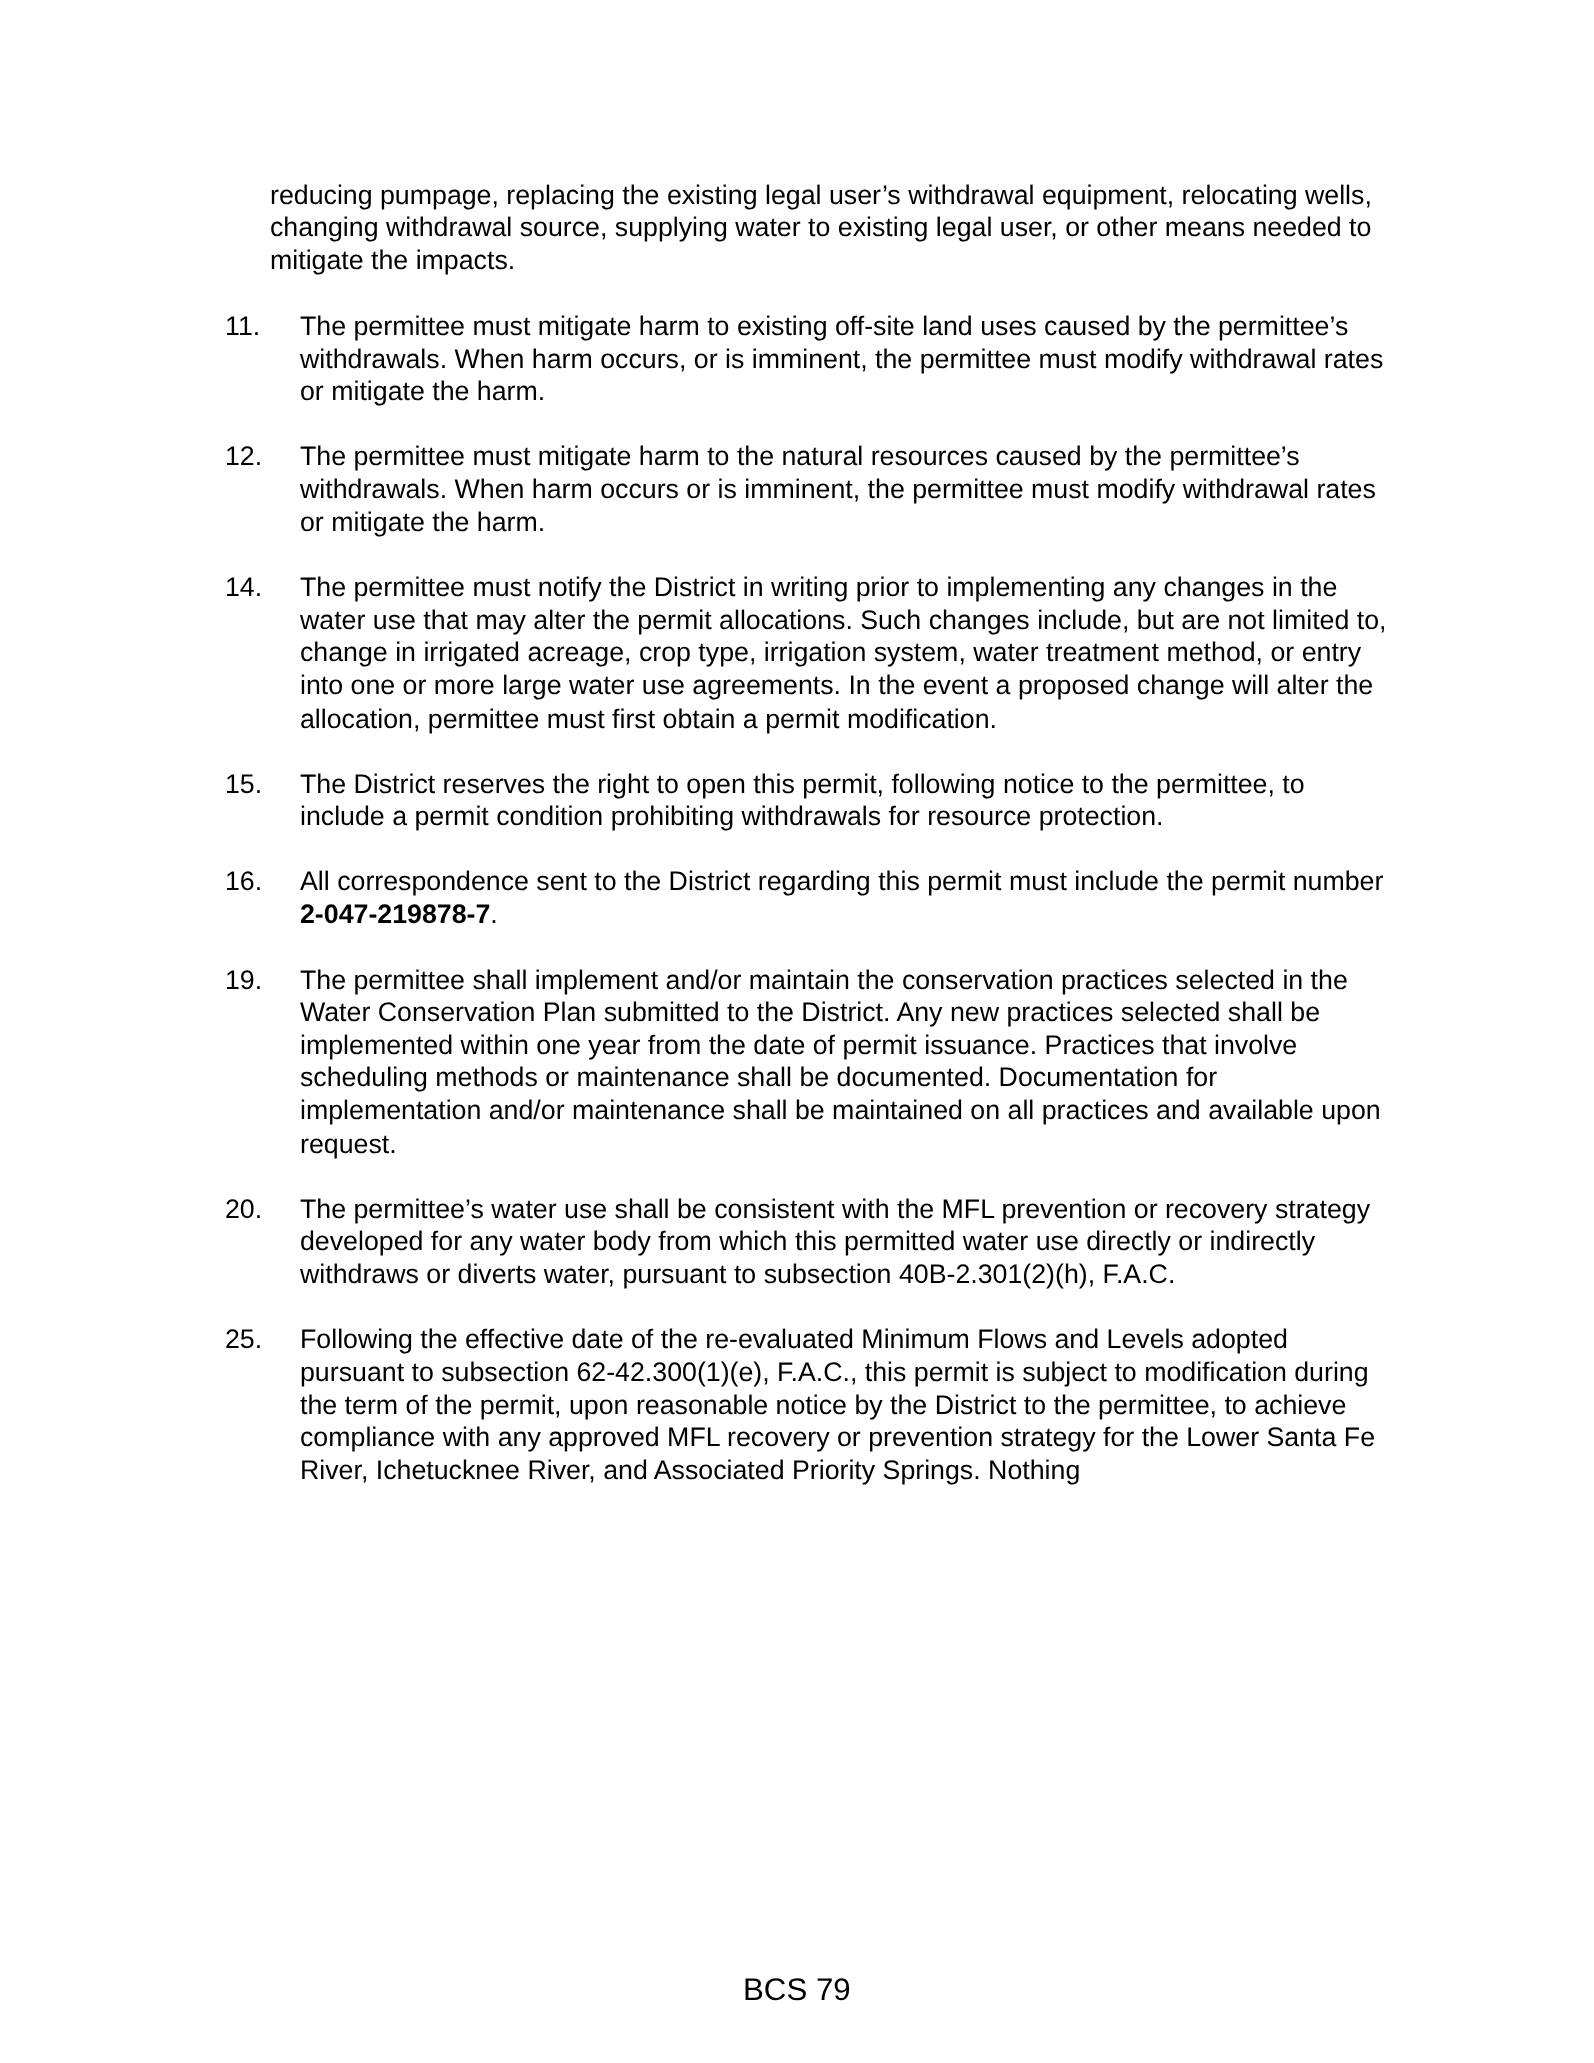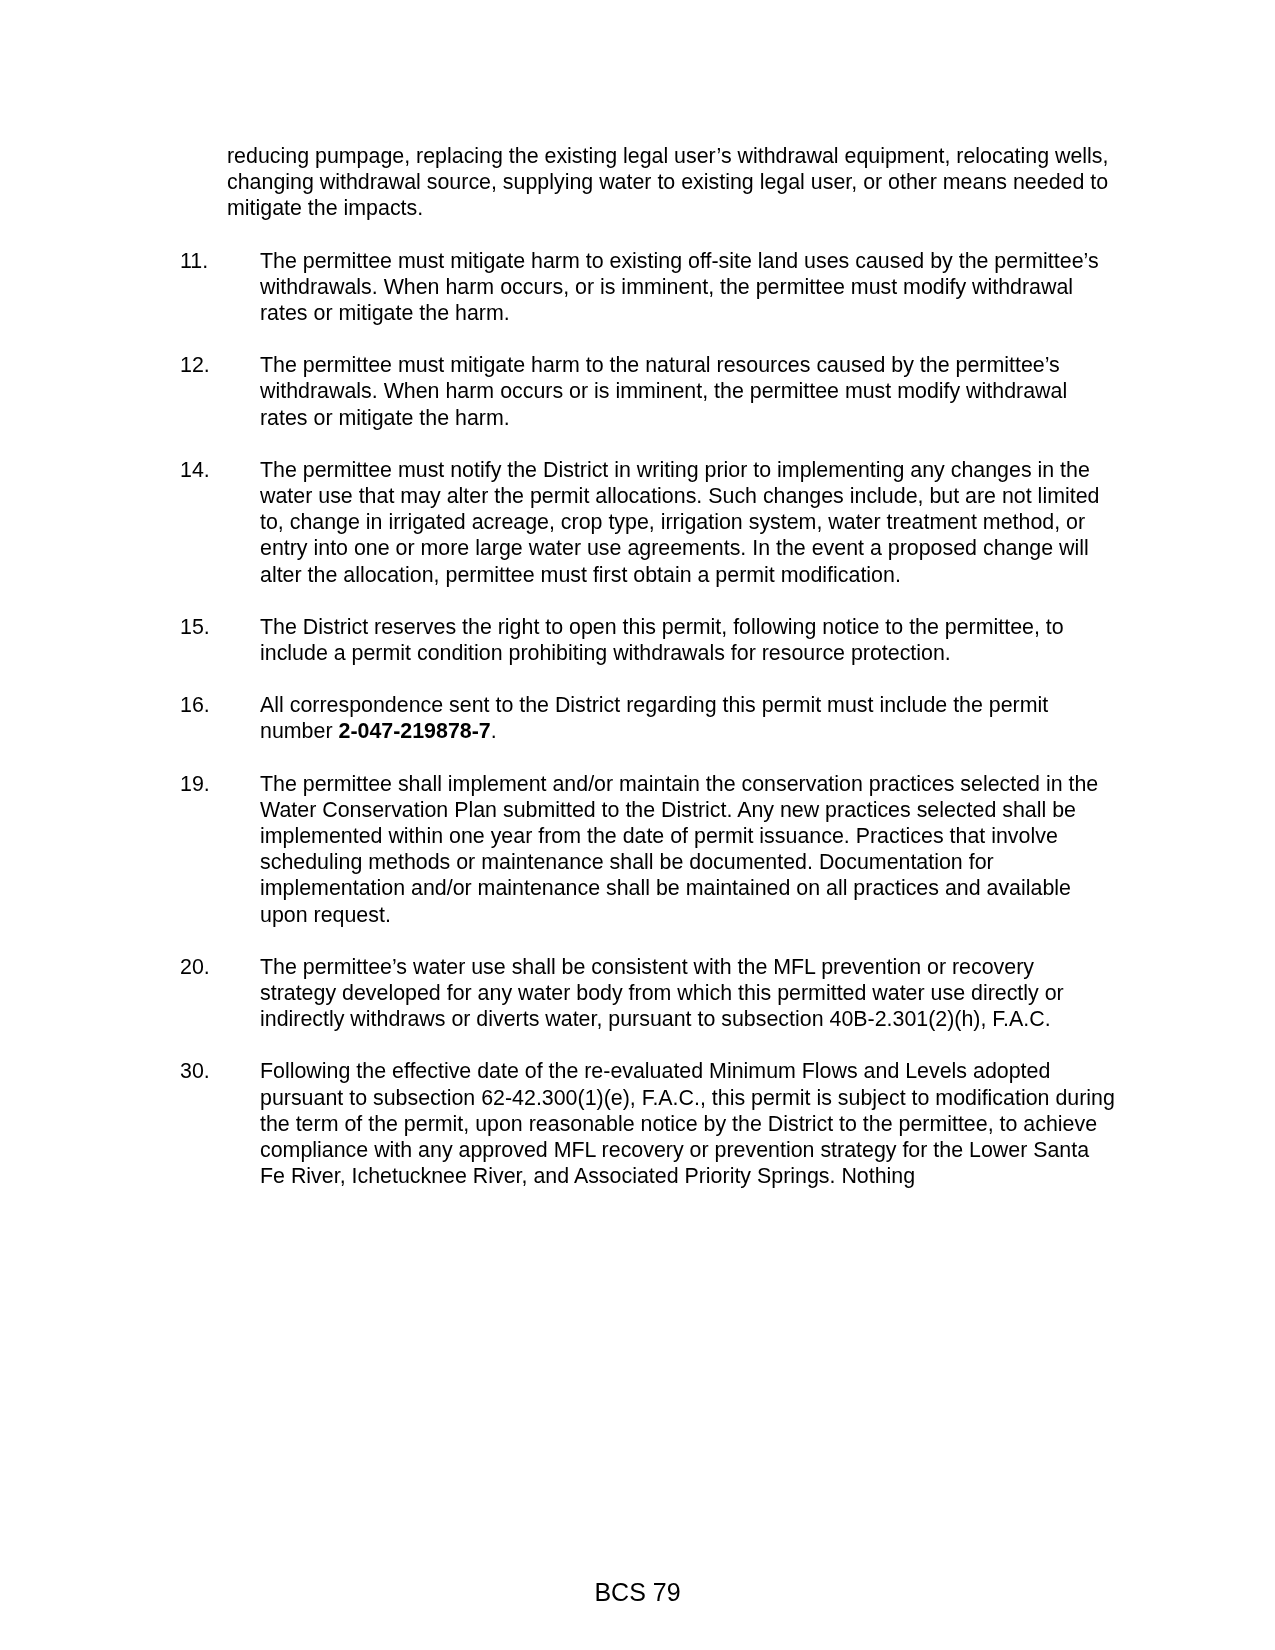--- a/index.html
+++ b/index.html
@@ -1,22 +1,22 @@
 <!DOCTYPE html>
 <html><head>
 <meta charset="utf-8">
 <style>
   html, body { margin: 0; padding: 0; background: #ffffff; }
   body { width: 1275px; height: 1650px; position: relative; overflow: hidden;
          font-family: "Liberation Sans", sans-serif; color: #000; }
   .page { position: absolute; left: 0; top: 0; width: 1275px; height: 1650px; }
   .body-text { position: absolute; left: 180px; top: 143px; width: 935px;
                font-size: 21.4px; line-height: 26.2px; }
-  .cont { margin-left: 47px; margin-bottom: 26px; }
-  .item { display: flex; margin-bottom: 26px; gap: 20px; }
+  .cont { margin-left: 36px; margin-bottom: 26px; }
+  .item { display: flex; margin-bottom: 26px; }
   .num { width: 38px; flex: none; }
   .txt { flex: 1; margin-left: 22px; }
   .footer { position: absolute; left: 0; width: 1275px; top: 1578px;
             text-align: center; font-size: 25px; }
   b { font-weight: bold; }
 </style>
 </head>
 <body>
 
 <div class="page">
@@ -45,19 +45,19 @@
     </div>
     <div class="item">
       <span class="num">19.</span>
       <span class="txt">The permittee shall implement and/or maintain the conservation practices selected in the Water Conservation Plan submitted to the District. Any new practices selected shall be implemented within one year from the date of permit issuance. Practices that involve scheduling methods or maintenance shall be documented. Documentation for implementation and/or maintenance shall be maintained on all practices and available upon request.</span>
     </div>
     <div class="item">
       <span class="num">20.</span>
       <span class="txt">The permittee’s water use shall be consistent with the MFL prevention or recovery strategy developed for any water body from which this permitted water use directly or indirectly withdraws or diverts water, pursuant to subsection 40B-2.301(2)(h), F.A.C.</span>
     </div>
     <div class="item">
-      <span class="num">30.</span>
+      <span class="num">25.</span>
       <span class="txt">Following the effective date of the re-evaluated Minimum Flows and Levels adopted pursuant to subsection 62-42.300(1)(e), F.A.C., this permit is subject to modification during the term of the permit, upon reasonable notice by the District to the permittee, to achieve compliance with any approved MFL recovery or prevention strategy for the Lower Santa Fe River, Ichetucknee River, and Associated Priority Springs. Nothing</span>
     </div>
   </div>
 
   <div class="footer">BCS 79</div>
 </div>
 
 </body></html>

